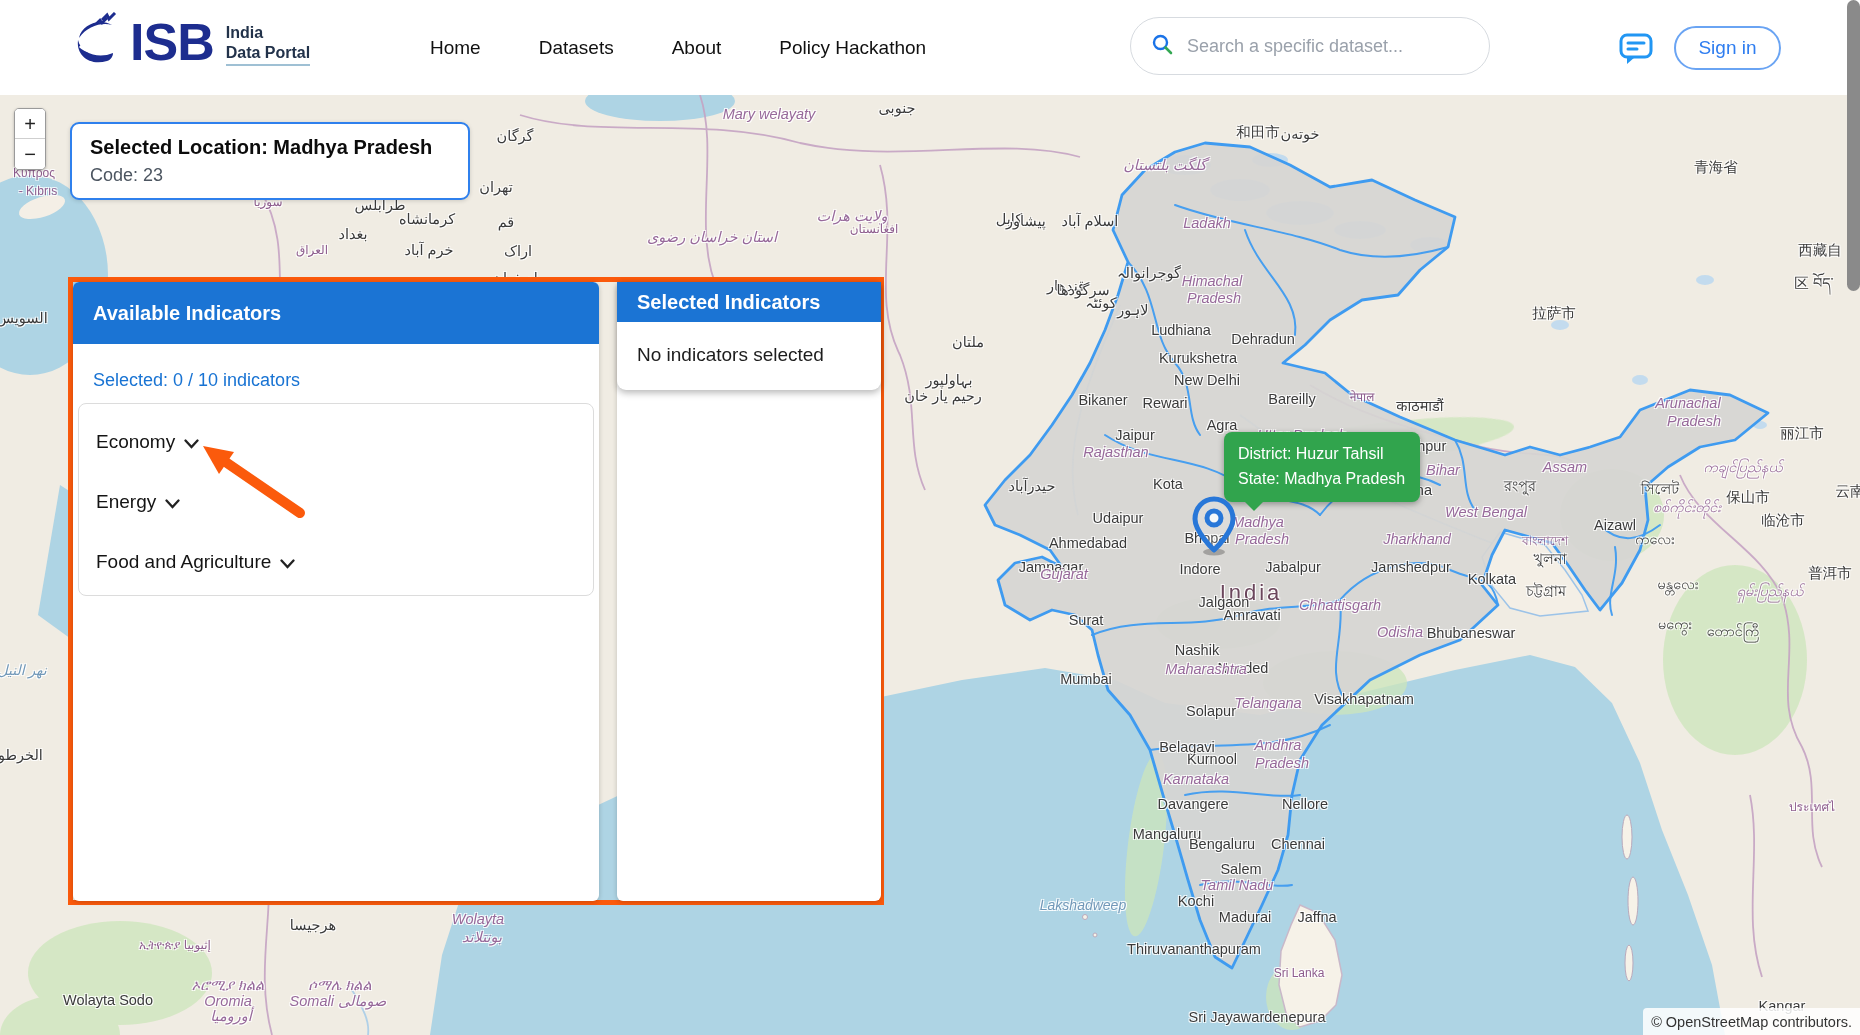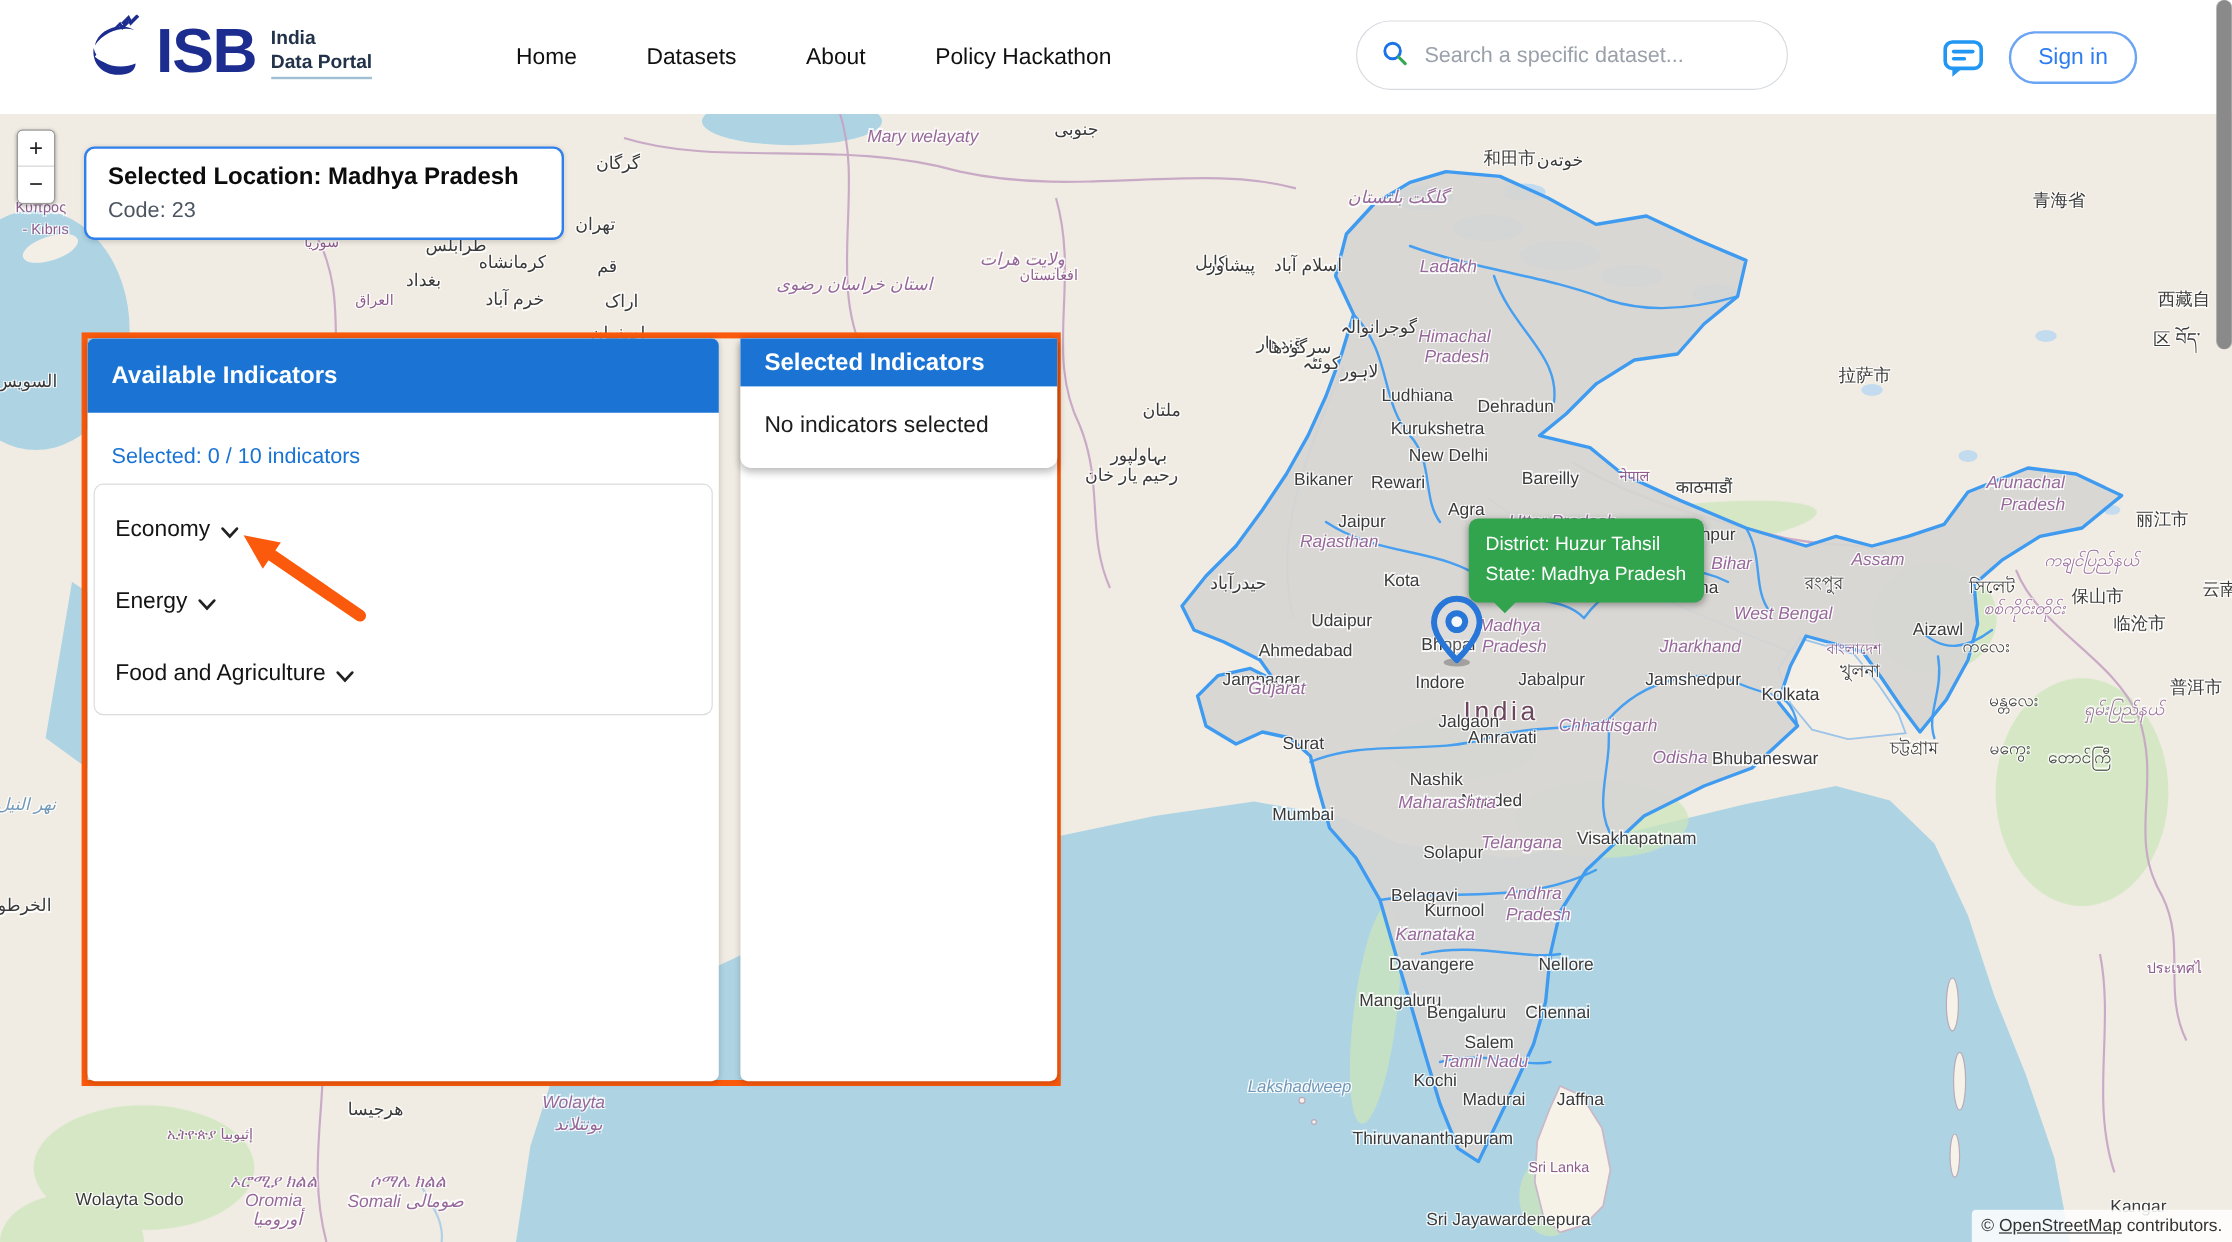--- a/index.html
+++ b/index.html
@@ -41,21 +41,21 @@
 
   
   .pin{position:absolute;left:1192px;top:400px;width:44px;height:62px;cursor:pointer;}
   .tip{position:absolute;left:1224px;top:337px;width:196px;box-sizing:border-box;background:#31a44d;
        color:#fff;font-size:16px;line-height:1.55;padding:10px 14px;border-radius:8px;
        box-shadow:0 2px 6px rgba(0,0,0,.35);}
   .tip:after{content:"";position:absolute;left:20px;bottom:-9px;border:10px solid transparent;
        border-top-color:#31a44d;border-bottom:none;}
   .attrib{position:absolute;right:0;bottom:0;height:27px;background:rgba(255,255,255,.85);
        border-top-left-radius:4px;display:flex;align-items:center;padding:0 8px;font-size:14.5px;color:#333;}
-  .attrib a{color:#333;text-decoration:underline;cursor:pointer;margin:12px 4px;}
+  .attrib a{color:#333;cursor:pointer;margin:12px 4px;}
 
   
   .zoomctl{position:absolute;left:14px;top:108px;width:30px;border:1px solid #9a9a9a;border-radius:5px;
        overflow:hidden;z-index:45;background:#fff;box-shadow:0 1px 3px rgba(0,0,0,.25);}
   .zoomctl button{display:block;width:30px;height:30px;background:#fff;border:none;font-size:20px;
        color:#222;cursor:pointer;line-height:28px;padding:0;font-family:"Liberation Sans",sans-serif;}
   .zoomctl button:first-child{border-bottom:1px solid #cfcfcf;}
 
   .locbox{position:absolute;left:70px;top:122px;width:400px;box-sizing:border-box;background:#fff;
        border:2px solid #2f80ed;border-radius:9px;padding:12px 18px;z-index:45;
@@ -352,21 +352,21 @@
       <div class="ml city" style="left: 1245px; top: 822px;">Madurai</div>
       <div class="ml city" style="left: 1317px; top: 822px;">Jaffna</div>
       <div class="ml city" style="left: 1194px; top: 854px;">Thiruvananthapuram</div>
       <div class="ml country" style="left: 1299px; top: 878px;">Sri Lanka</div>
       <div class="ml city" style="left: 1257px; top: 922px;">Sri Jayawardenepura</div>
       <div class="ml water" style="left: 1083px; top: 810px;">Lakshadweep</div>
       <div class="ml country" style="left: 1545px; top: 447px;">বাংলাদেশ</div>
       <div class="ml city" style="left: 1520px; top: 392px;">রংপুর</div>
       <div class="ml city" style="left: 1660px; top: 395px; text-align: center;">সিলেট</div>
       <div class="ml city" style="left: 1550px; top: 465px;">খুলনা</div>
-      <div class="ml city" style="left: 1595px; top: 497px; margin-top: 32px;">চট্টগ্রাম</div>
+      <div class="ml city" style="left: 1546px; top: 497px;">চট্টগ্রাম</div>
       <div class="ml state" style="left: 1565px; top: 372px;">Assam</div>
       <div class="ml state" style="left: 1688px; top: 308px;">Arunachal</div>
       <div class="ml state" style="left: 1694px; top: 326px;">Pradesh</div>
       <div class="ml city" style="left: 1615px; top: 430px;">Aizawl</div>
       <div class="ml state" style="left: 1743px; top: 373px;">ကချင်ပြည်နယ်</div>
       <div class="ml state" style="left: 1687px; top: 413px;">စစ်ကိုင်းတိုင်း</div>
       <div class="ml city" style="left: 1655px; top: 445px;">ကလေး</div>
       <div class="ml city" style="left: 1678px; top: 490px;">မန္တလေး</div>
       <div class="ml state" style="left: 1770px; top: 497px;">ရှမ်းပြည်နယ်</div>
       <div class="ml city" style="left: 1675px; top: 530px;">မကွေး</div>

